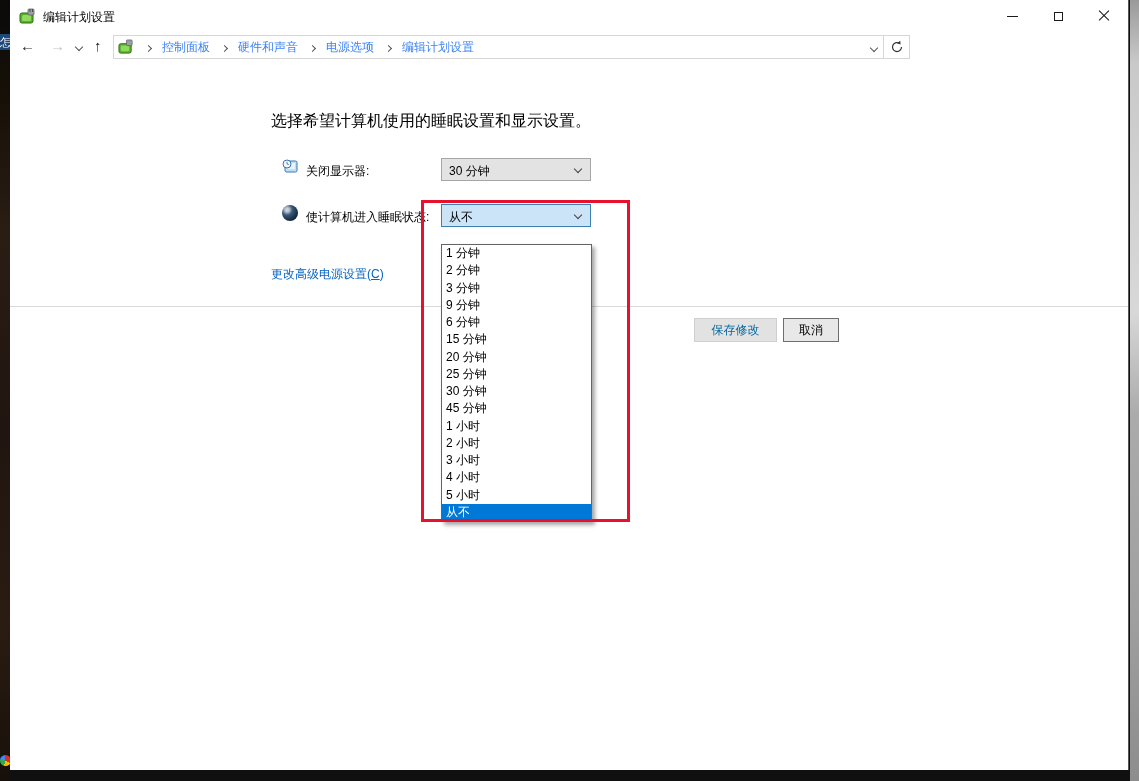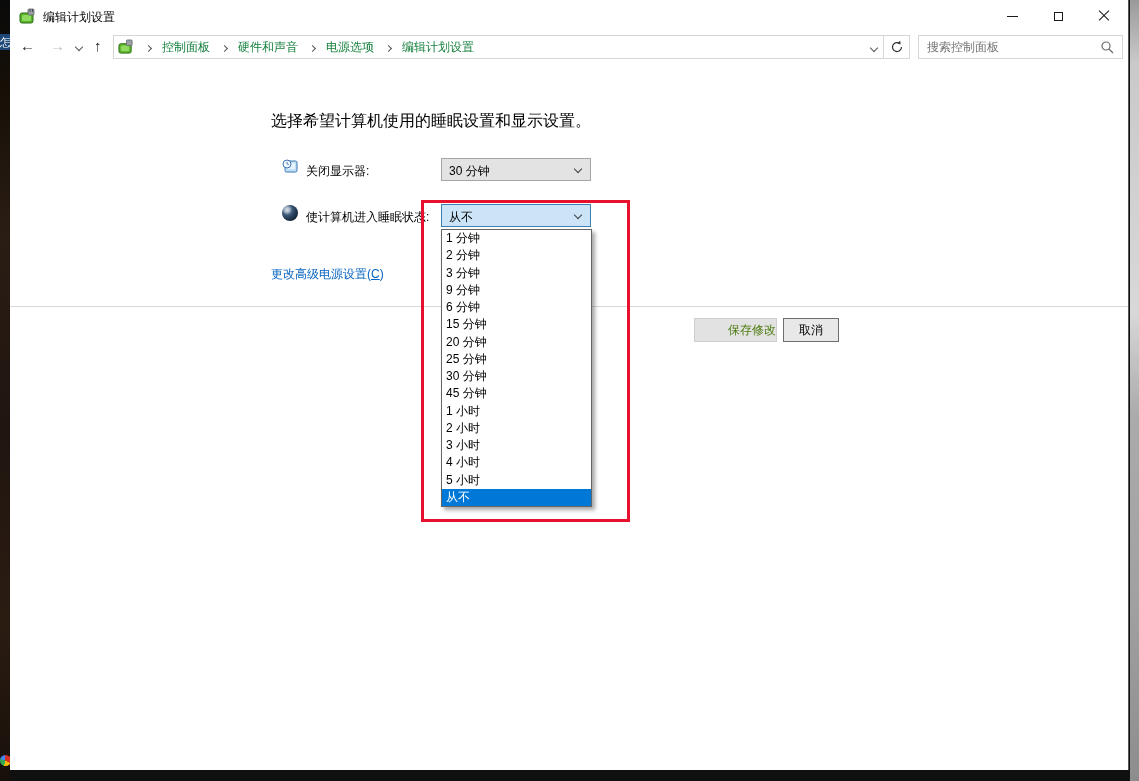--- a/index.html
+++ b/index.html
@@ -46,21 +46,21 @@
   .navbar { position:absolute; left:0; top:32px; width:100%; height:29px; background:#fff; }
   .nav-arrow { position:absolute; top:4px; font-size:15px; color:#1f1f1f; line-height:20px; }
   .nav-arrow.disabled { color:#c3c3c3; }
   .chev { display:inline-block; width:6px; height:6px; border-right:1px solid #555; border-bottom:1px solid #555; transform:rotate(45deg); }
   .nav-chev { position:absolute; left:66px; top:12px; }
   .addressbar { position:absolute; left:103px; top:3px; width:797px; height:24px; border:1px solid #d6d6d6; background:#fff; }
   .addr-icon { position:absolute; left:4px; top:3px; width:16px; height:16px; }
   .crumbs { position:absolute; left:26px; top:0; height:22px; display:flex; align-items:center; gap:0; }
   .crumb-sep { width:16px; text-align:center; }
   .crumb-sep .chev { transform:rotate(-45deg); width:5px; height:5px; }
-  .crumb { padding:0 6px; height:22px; line-height:22px; color:#15803d; white-space:nowrap; }
+  .crumb { padding:0 6px; height:22px; line-height:22px; color:#3b82f6; white-space:nowrap; }
   .addr-chev { position:absolute; right:32px; top:9px; }
   .refresh-box { position:absolute; right:0; top:0; width:26px; height:22px; border-left:1px solid #d6d6d6;
     display:flex; align-items:center; justify-content:center; }
   .refresh-svg { width:14px; height:14px; }
   .searchbox { position:absolute; left:908px; top:3px; width:205px; height:24px; border:1px solid #d6d6d6; background:#fff; }
   .searchbox input { position:absolute; left:8px; top:1px; width:160px; height:20px; border:none; outline:none;
     font-family:inherit; font-size:12px; color:#333; }
   .searchbox input::placeholder { color:#747474; opacity:1; }
   .search-icon { position:absolute; right:8px; top:4px; width:14px; height:14px; }
 
@@ -68,32 +68,32 @@
   .heading { position:absolute; left:261px; top:85px; font-size:15px; color:#0a3d9e; }
   .subheading { position:absolute; left:261px; top:111px; font-size:16px; color:#000; }
 
   .row-icon { position:absolute; width:16px; height:16px; }
   .row-label { position:absolute; left:296px; font-size:12px; color:#000; }
   .combo { position:absolute; left:431px; width:150px; height:23px; border:1px solid #a5a5a5; background:#e3e3e3; }
   .combo .val { position:absolute; left:7px; top:4px; font-size:12px; }
   .combo .chev { position:absolute; right:9px; top:7px; border-color:#404040; }
   .combo.open { background:#cbe4f7; border-color:#3c7fb1; }
 
-  .dropdown { position:absolute; left:431px; top:229px; width:151px; background:#fff; border:1px solid #646464;
+  .dropdown { position:absolute; left:431px; top:244px; width:151px; background:#fff; border:1px solid #646464;
     box-shadow:3px 3px 4px rgba(0,0,0,.35); z-index:20; }
   .dd-item { height:17.25px; line-height:17.25px; padding-left:4px; font-size:12px; color:#000; white-space:nowrap; }
   .dd-item.selected { background:#0078d7; color:#fff; }
 
   .adv-link { position:absolute; left:261px; top:266px; font-size:12px; color:#0563c1; cursor:pointer; }
   .adv-link .accel { text-decoration:underline; }
 
   .divider { position:absolute; left:0; top:306px; width:100%; height:1px; background:#d9d9d9; }
 
   .btn { position:absolute; top:318px; height:24px; font-family:inherit; font-size:12px; text-align:center; }
-  .btn-save { left:684px; width:83px; background:#e2e2e2; border:1px solid #cfcfcf; color:#4d7c0f;text-align:right; }
+  .btn-save { left:684px; width:83px; background:#e2e2e2; border:1px solid #cfcfcf; color:#0369a1; }
   .btn-cancel { left:773px; width:56px; background:#e8e8e8; border:1px solid #6e6e6e; color:#000; }
 
   .red-rect { position:absolute; left:411px; top:200px; width:209px; height:322px; border:3px solid #e8112d;
     z-index:50; pointer-events:none; }
 
   .sleep-orb { border-radius:50%; background:radial-gradient(circle at 32% 30%, #d3dbe4 0%, #b6c2cf 14%, #3a5878 34%, #16293f 70%, #0b1724 100%); }
 </style>
 </head>
 <body>
 
@@ -154,27 +154,20 @@
         </div>
         <span class="addr-chev chev"></span>
         <div class="refresh-box">
           <svg class="refresh-svg" viewBox="0 0 14 14">
             <path d="M11.5 7a4.5 4.5 0 1 1-1.6-3.4" fill="none" stroke="#333" stroke-width="1.2"></path>
             <polygon points="10.2,0.8 10.6,4.4 7.2,3.2" fill="#333"></polygon>
           </svg>
         </div>
       </div>
 
-      <div class="searchbox">
-        <input type="text" placeholder="搜索控制面板" style="">
-        <svg class="search-icon" viewBox="0 0 14 14">
-          <circle cx="6" cy="6" r="4" fill="none" stroke="#6b6b6b" stroke-width="1.2"></circle>
-          <line x1="9" y1="9" x2="13" y2="13" stroke="#6b6b6b" stroke-width="1.2"></line>
-        </svg>
-      </div>
     </div>
 
     <div class="subheading">选择希望计算机使用的睡眠设置和显示设置。</div>
 
     <svg class="row-icon" style="left:272px;top:159px;" viewBox="0 0 16 16">
       <rect x="3" y="2" width="12" height="11" rx="1.5" fill="#bfe0f5" stroke="#3f74b3" stroke-width="1"></rect>
       <rect x="5" y="4" width="8" height="6" fill="#e8f4fd"></rect>
       <circle cx="5" cy="5" r="4" fill="#f2f8fd" stroke="#3f74b3" stroke-width="1"></circle>
       <line x1="5" y1="5" x2="5" y2="2.8" stroke="#3f74b3" stroke-width="0.9"></line>
       <line x1="5" y1="5" x2="6.8" y2="5.6" stroke="#3f74b3" stroke-width="0.9"></line>

